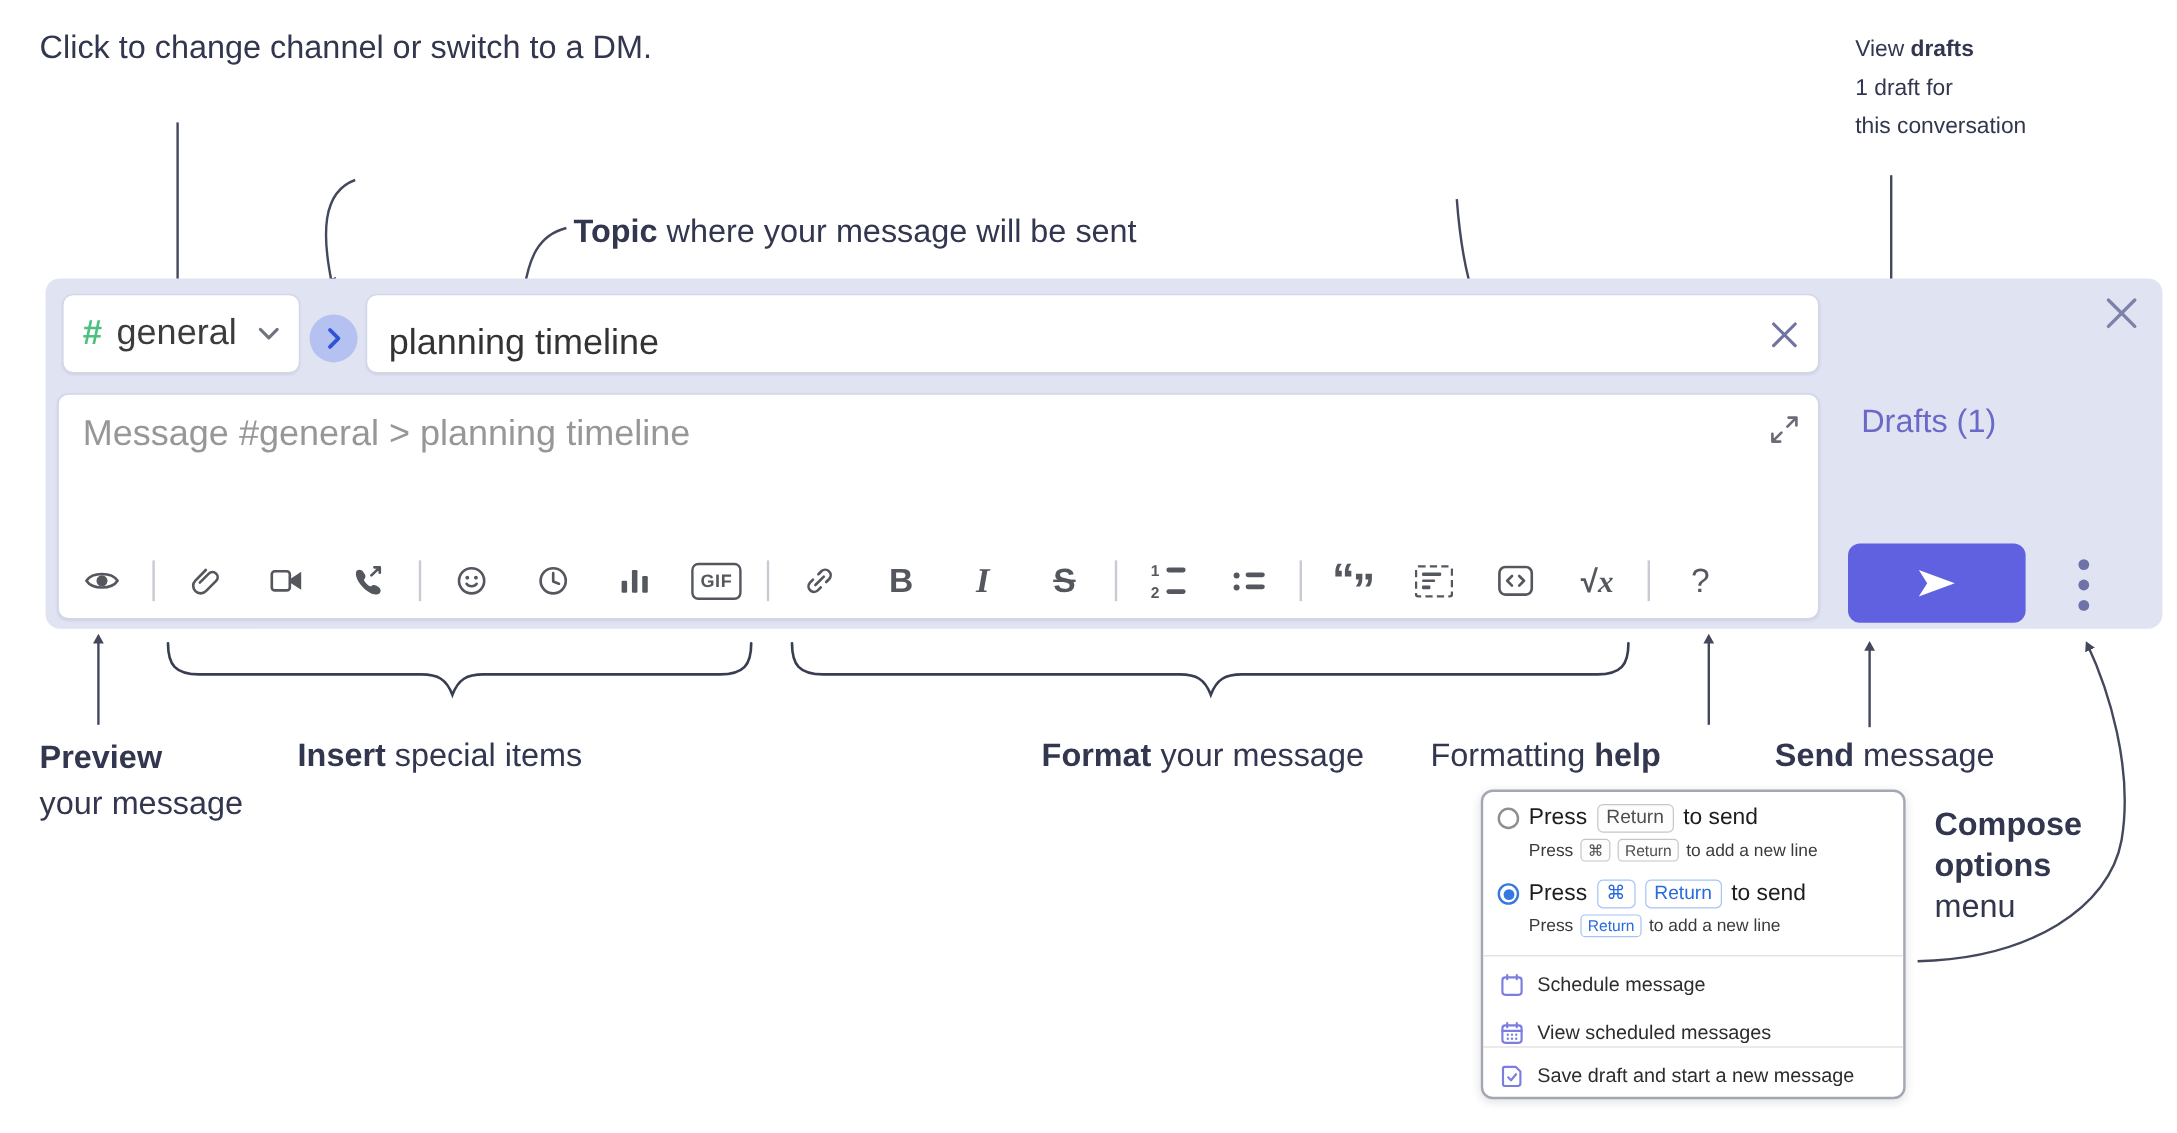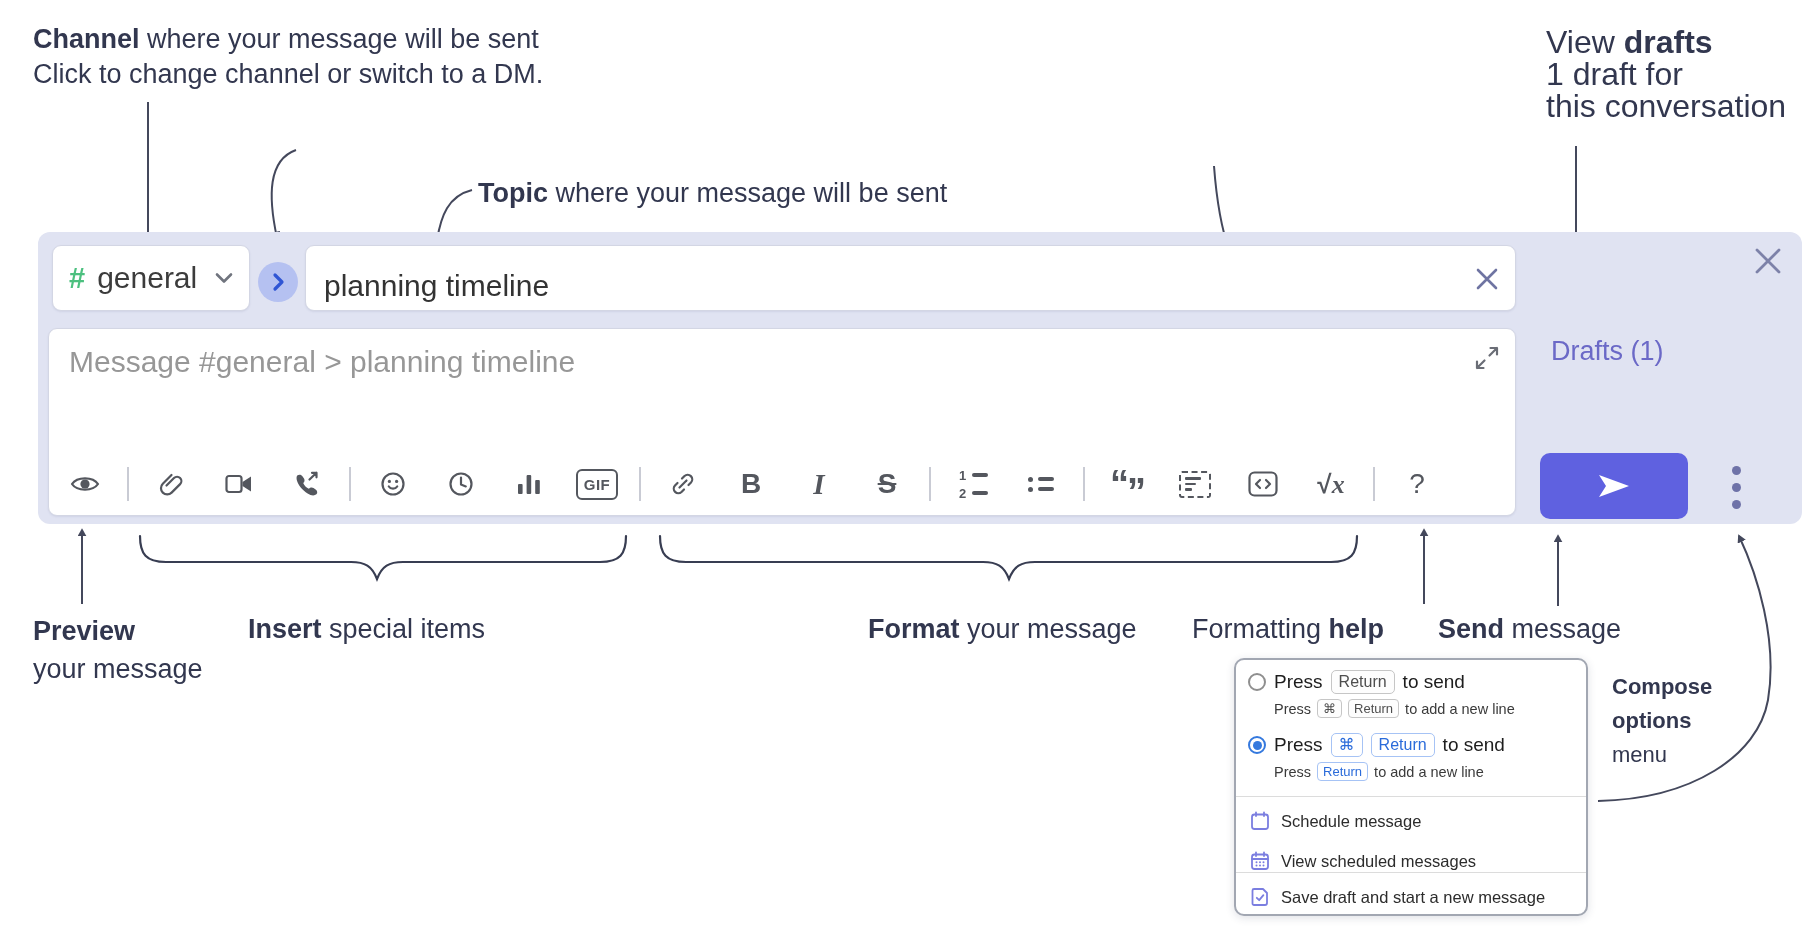--- a/index.html
+++ b/index.html
@@ -4,22 +4,22 @@
 <style>
   html,body{margin:0;padding:0;background:#fff}
   #canvas{position:relative;width:1814px;height:944px;background:#ffffff;
           font-family:"Liberation Sans",sans-serif;overflow:hidden;color:#32374f}
   *{box-sizing:border-box}
 
   
   .ann{position:absolute;font-size:27px;line-height:35px;color:#32374f;white-space:nowrap}
   .ann b{font-weight:700}
   .ann .it{}
-  .ann-drafts{font-size:32px;line-height:32px}
-  .ann-opts{font-size:22px;line-height:34px}
+  .ann-drafts{font-size:19px;line-height:32px}
+  .ann-opts{font-size:27px;line-height:34px}
 
   
   svg.overlay{position:absolute;left:0;top:0;pointer-events:none}
   .conn{stroke:#44485c;stroke-width:2;fill:none}
   .brace{stroke:#383d52;stroke-width:2.2;fill:none;stroke-linecap:round}
 
   
   .compose{position:absolute;left:38px;top:232px;width:1764px;height:292px;
            background:#e0e3f2;border-radius:12px}
   .panel{position:absolute;background:#fff;border:1px solid #d3d6e4;border-radius:9px;
@@ -118,21 +118,20 @@
     <path class="conn" d="M1576,146 V318" marker-end="url(#arr)"></path>
     <path class="conn" d="M82,604 V530" marker-end="url(#arr)"></path>
     <path class="conn" d="M1424,604 V530" marker-end="url(#arr)"></path>
     <path class="conn" d="M1558,606 V536" marker-end="url(#arr)"></path>
     <path class="conn" d="M1598,801 C1692,799 1758,756 1768,700 C1778,640 1757,574 1739,536" marker-end="url(#arr)"></path>
     <path class="brace" d="M140,536 C140,554 146,562 166,562 L351,562 C365,562 372,566 377,579 C382,566 389,562 403,562 L600,562 C620,562 626,554 626,536"></path>
     <path class="brace" d="M660,536 C660,554 666,562 686,562 L983,562 C997,562 1004,566 1009,579 C1014,566 1021,562 1035,562 L1331,562 C1351,562 1357,554 1357,536"></path>
   </svg>
 
   <div class="ann" style="left:33px;top:22px">
-    <div><b>Channel</b><span> where your message will be sent</span></div>
     <div class="it">Click to change channel or switch to a DM.</div>
   </div>
 
 
   <div class="ann" style="left:478px;top:176px">
     <b>Topic</b><span> where your message will be sent</span>
   </div>
 
 
   <div class="ann ann-drafts" style="left:1546px;top:26px">
@@ -326,21 +325,21 @@
   </div>
 
   <div class="ann" style="left:868px;top:612px">
     <b>Format</b><span> your message</span>
   </div>
 
   <div class="ann" style="left:1192px;top:612px">
     <span>Formatting </span><b>help</b>
   </div>
 
-  <div class="ann" style="left:1438px;top:612px">
+  <div class="ann" style="left:1479px;top:612px">
     <b>Send</b><span> message</span>
   </div>
 
   <div class="ann ann-opts" style="left:1612px;top:670px">
     <div><b>Compose</b></div>
     <div><b>options</b></div>
     <div>menu</div>
   </div>
 
   <div class="menu">

